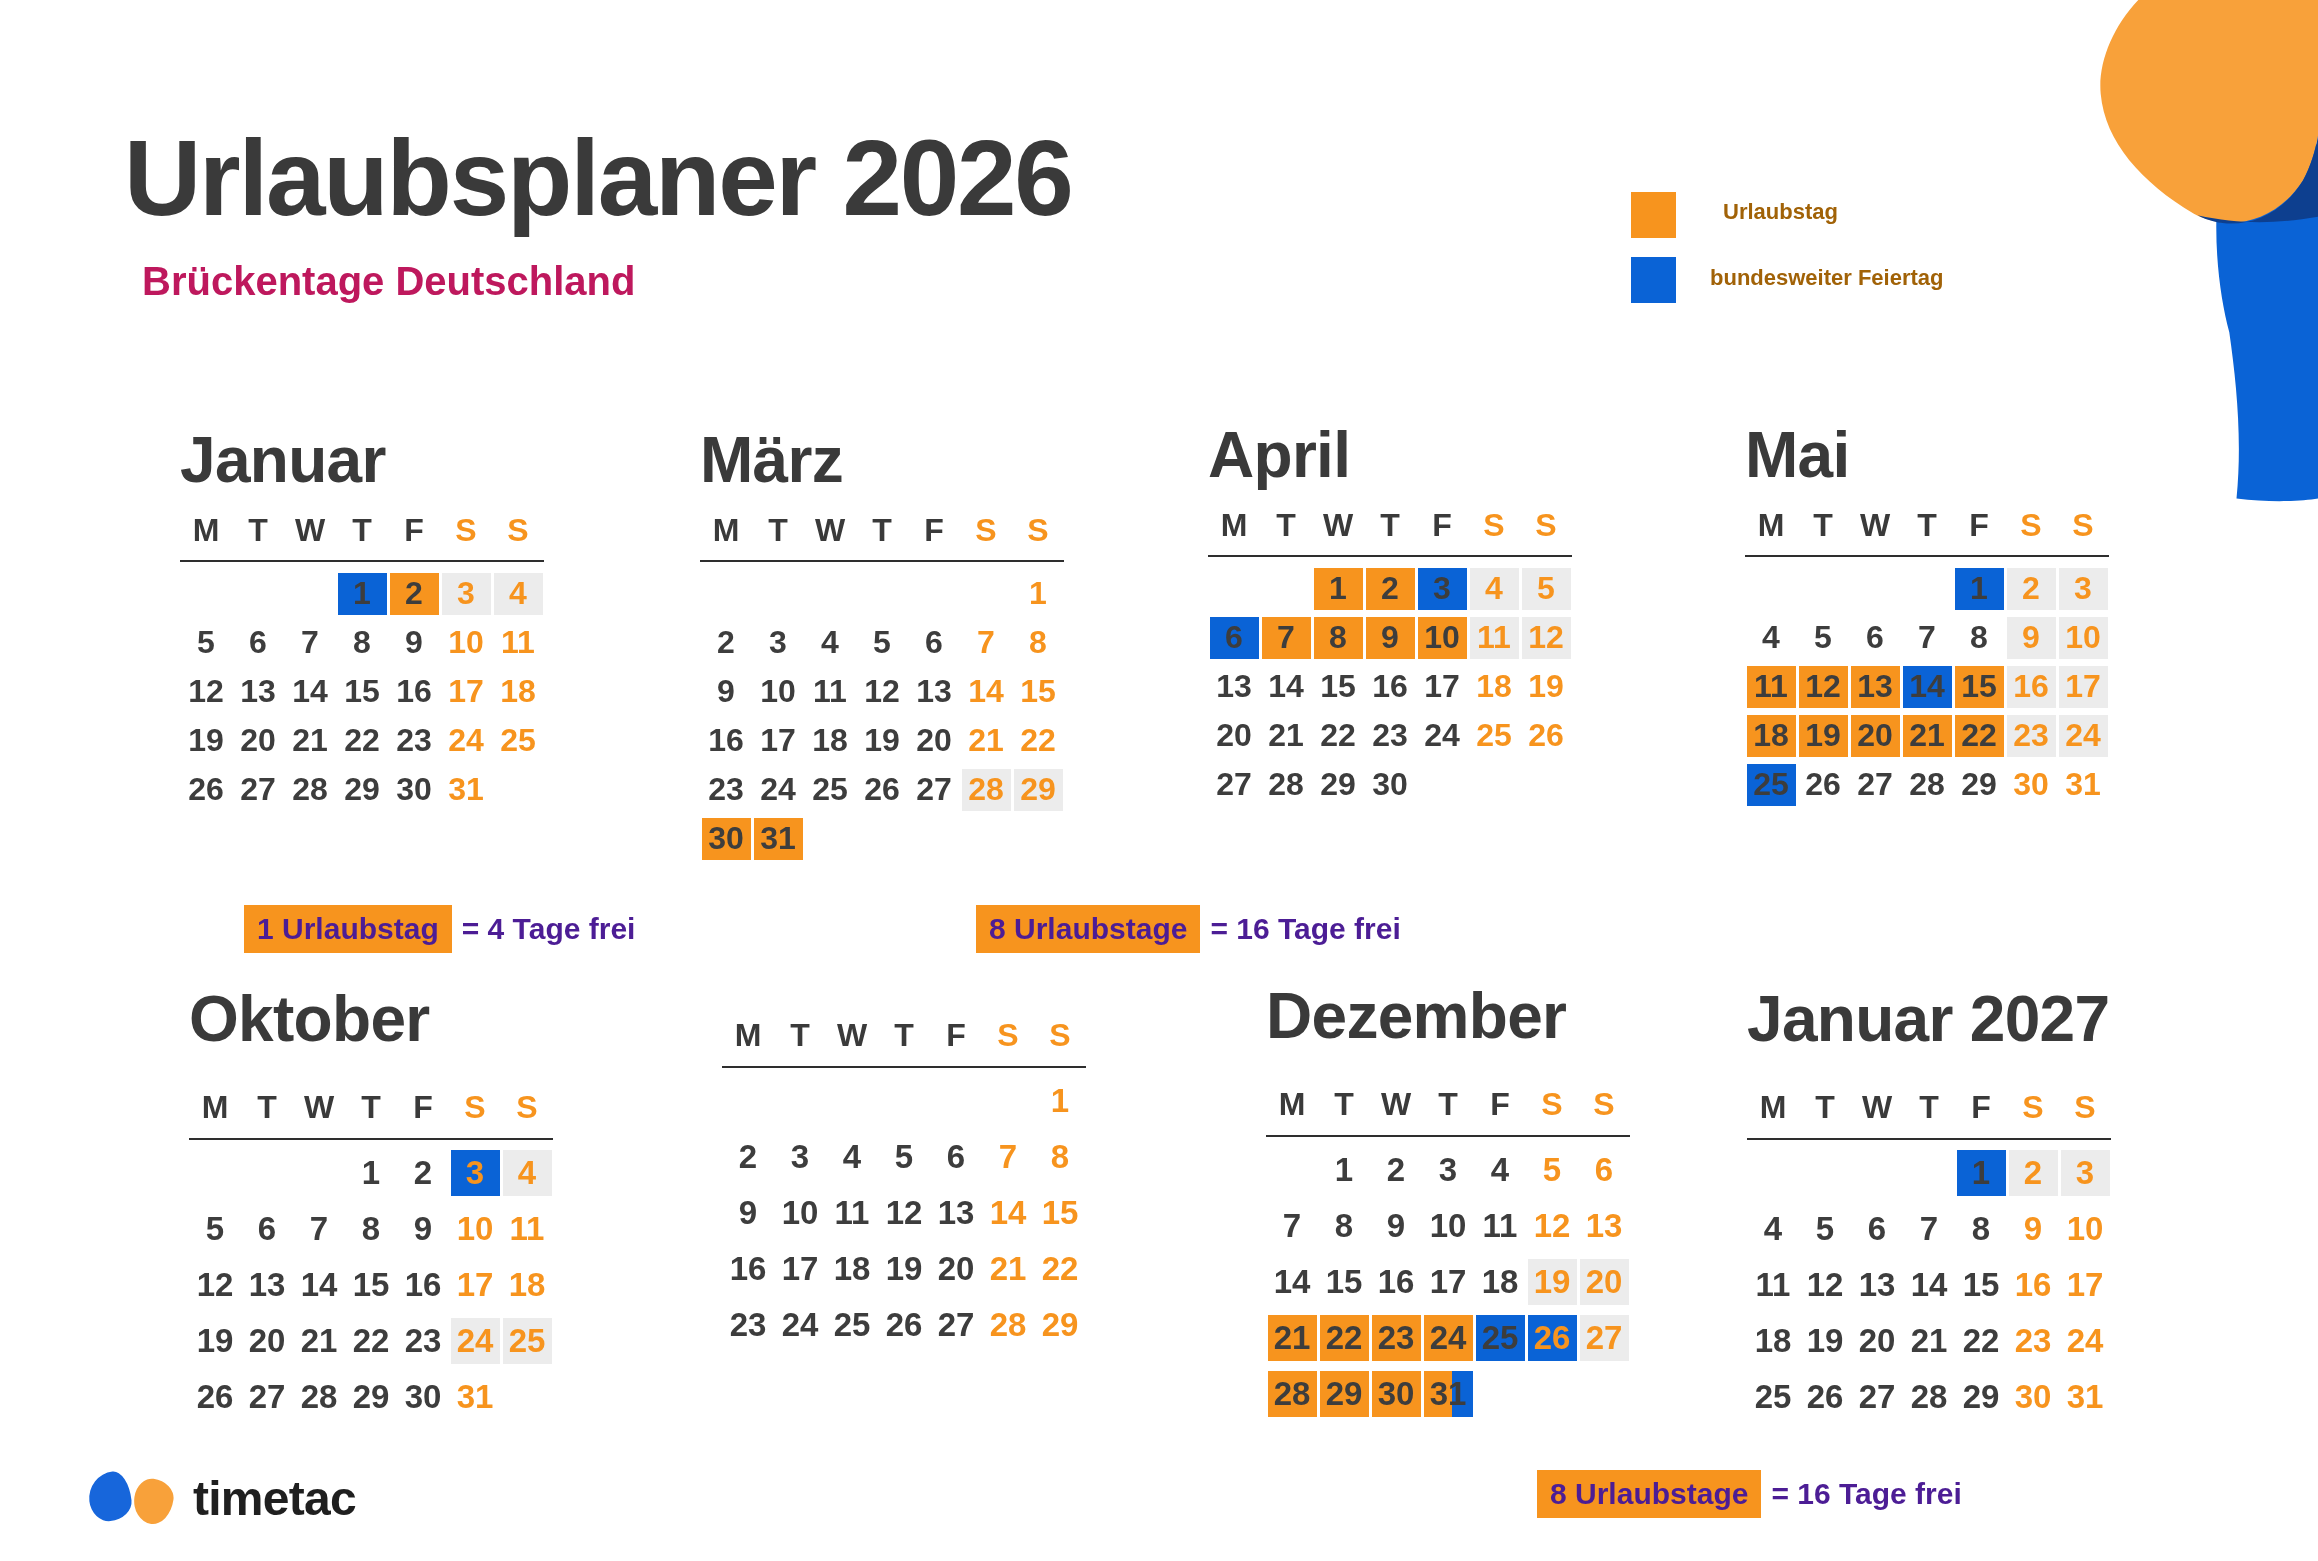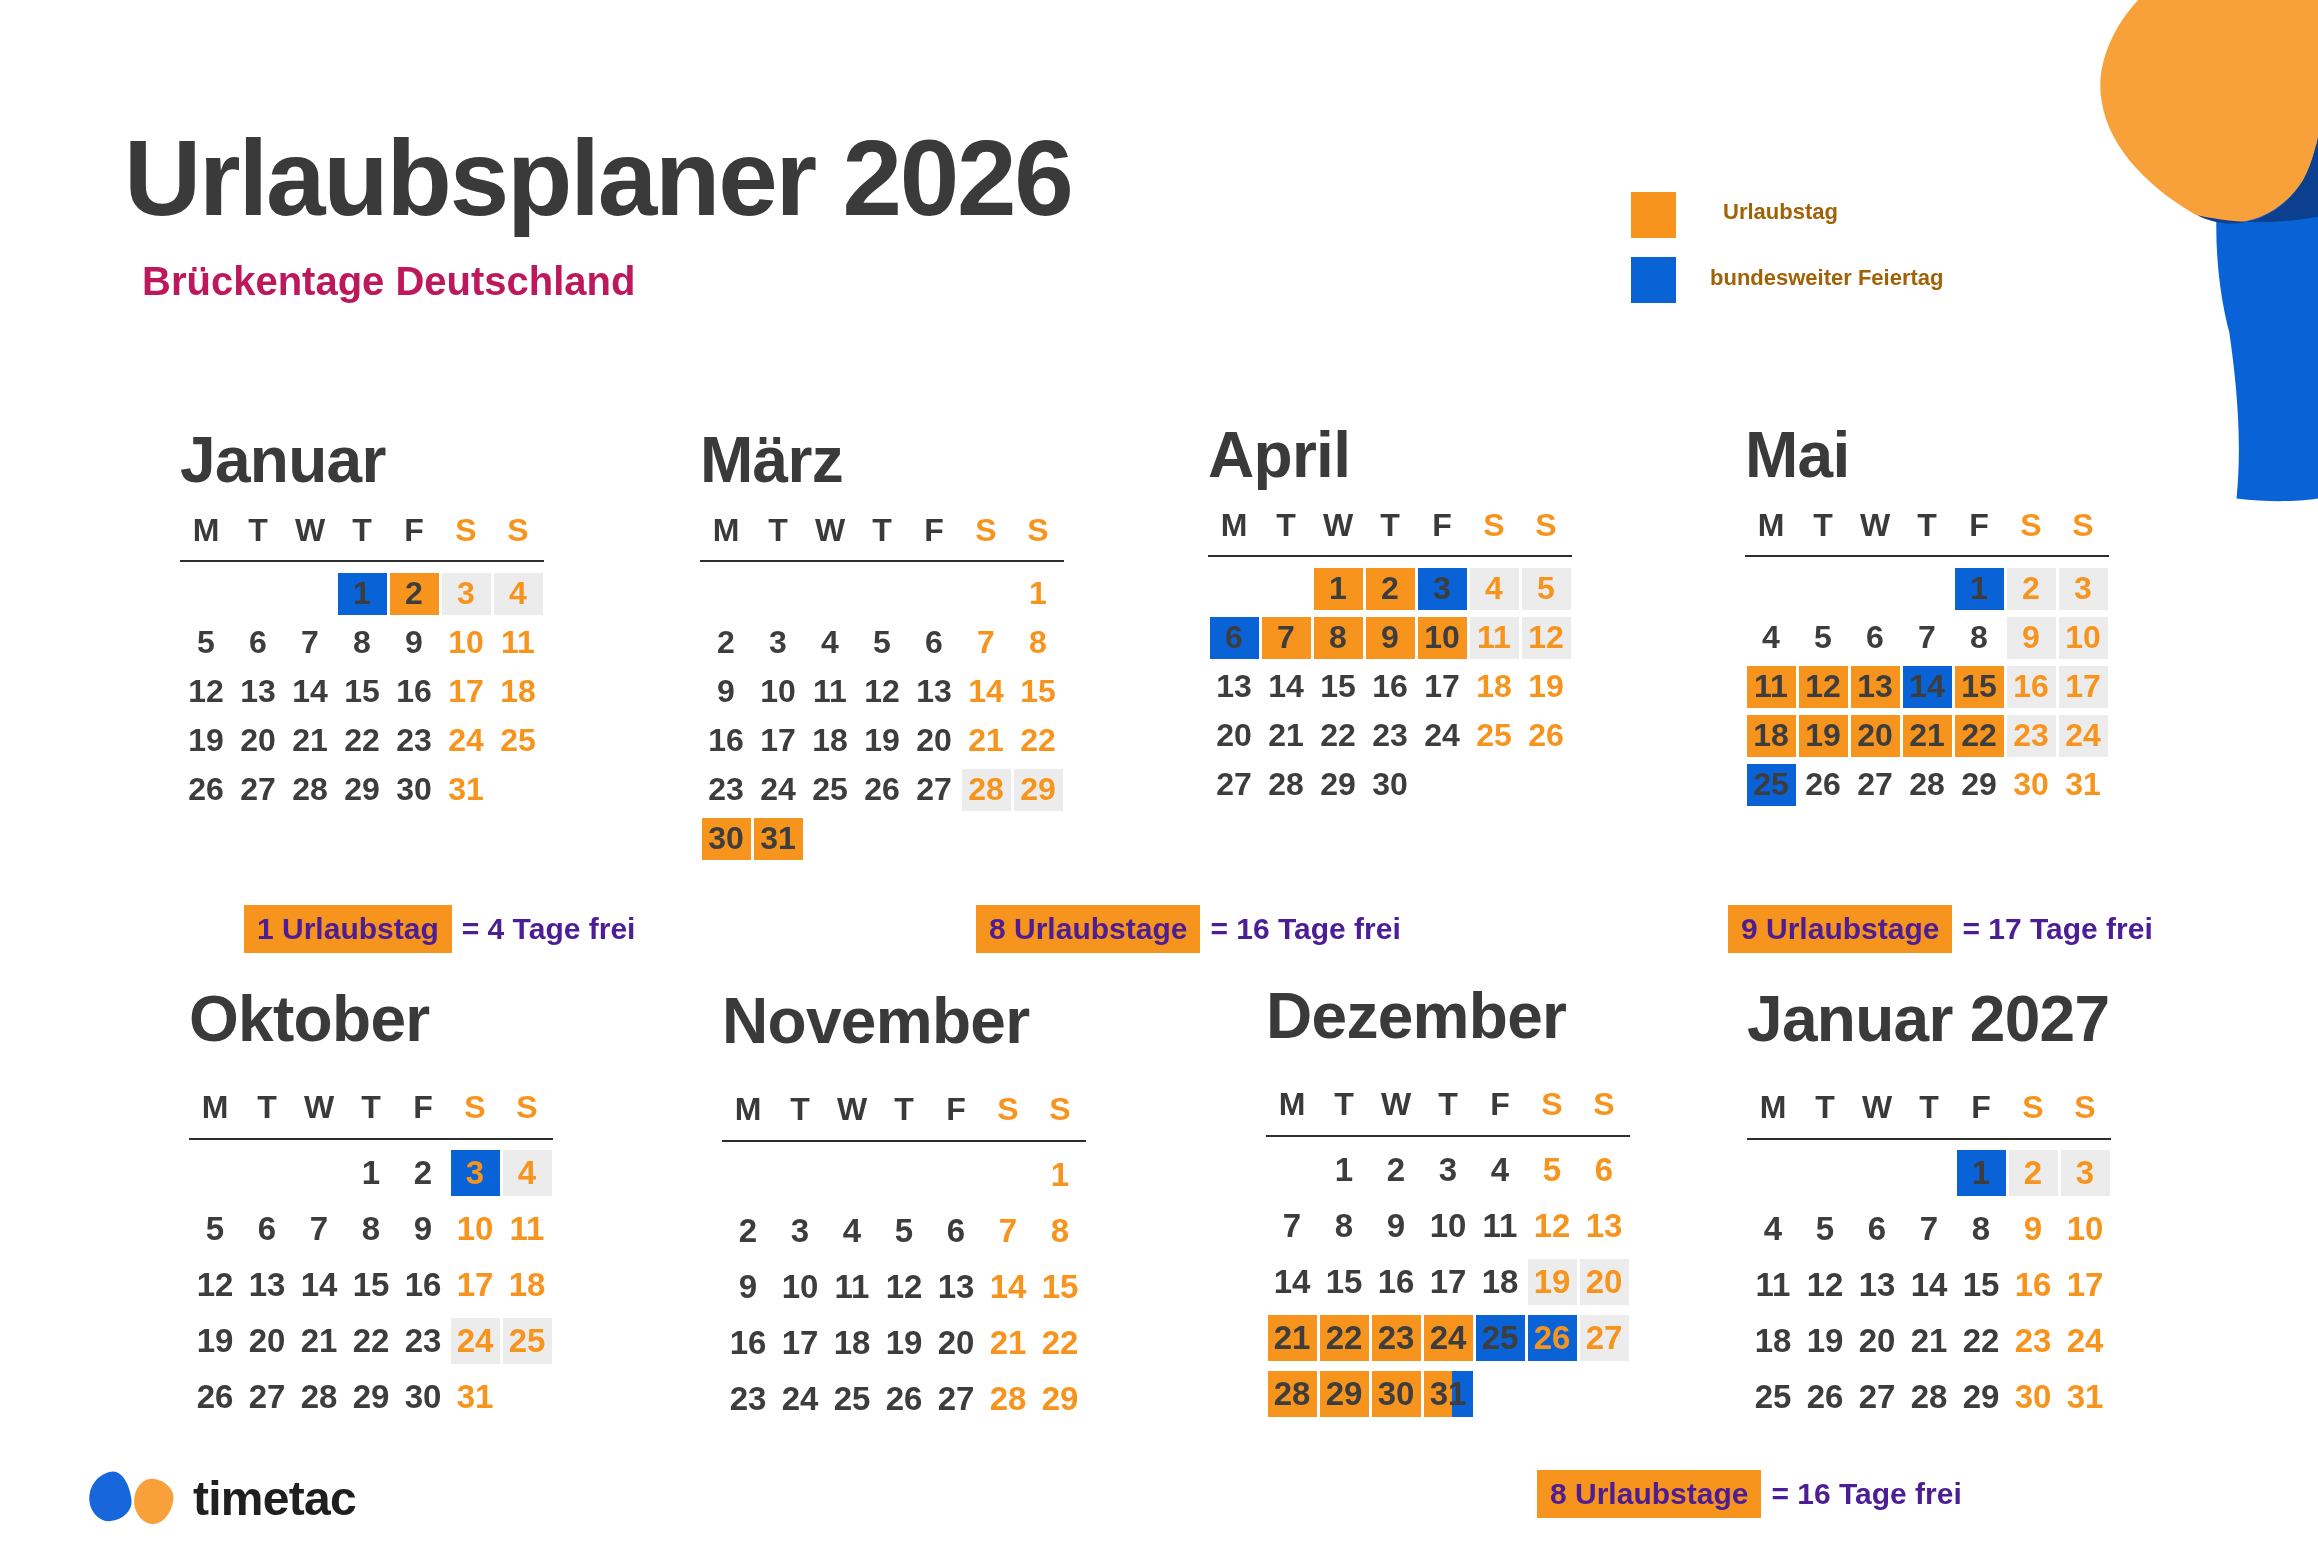--- a/index.html
+++ b/index.html
@@ -340,21 +340,20 @@
         <div class="c">26</div>
         <div class="c">27</div>
         <div class="c">28</div>
         <div class="c">29</div>
         <div class="c">30</div>
         <div class="c wk">31</div>
         <div class="c empty"></div>
       </div>
   </section>
   <section class="month bottom m-5">
-    <h2>November</h2>
     <div class="wdays">
         <span>M</span>
         <span>T</span>
         <span>W</span>
         <span>T</span>
         <span>F</span>
         <span class="wk">S</span>
         <span class="wk">S</span>
       </div>
     <div class="grid">
@@ -498,24 +497,20 @@
   </section>
 
   <div class="caption cap-0">
     <span class="hl">1 Urlaubstag</span>
     <span class="rest">= 4 Tage frei</span>
   </div>
   <div class="caption cap-1">
     <span class="hl">8 Urlaubstage</span>
     <span class="rest">= 16 Tage frei</span>
   </div>
-  <div class="caption cap-2">
-    <span class="hl">9 Urlaubstage</span>
-    <span class="rest">= 17 Tage frei</span>
-  </div>
   <div class="caption cap-3">
     <span class="hl">8 Urlaubstage</span>
     <span class="rest">= 16 Tage frei</span>
   </div>
 
   <div class="logo">
     <span class="blob1"></span>
     <span class="blob2"></span>
     <span class="word">timetac</span>
   </div>

